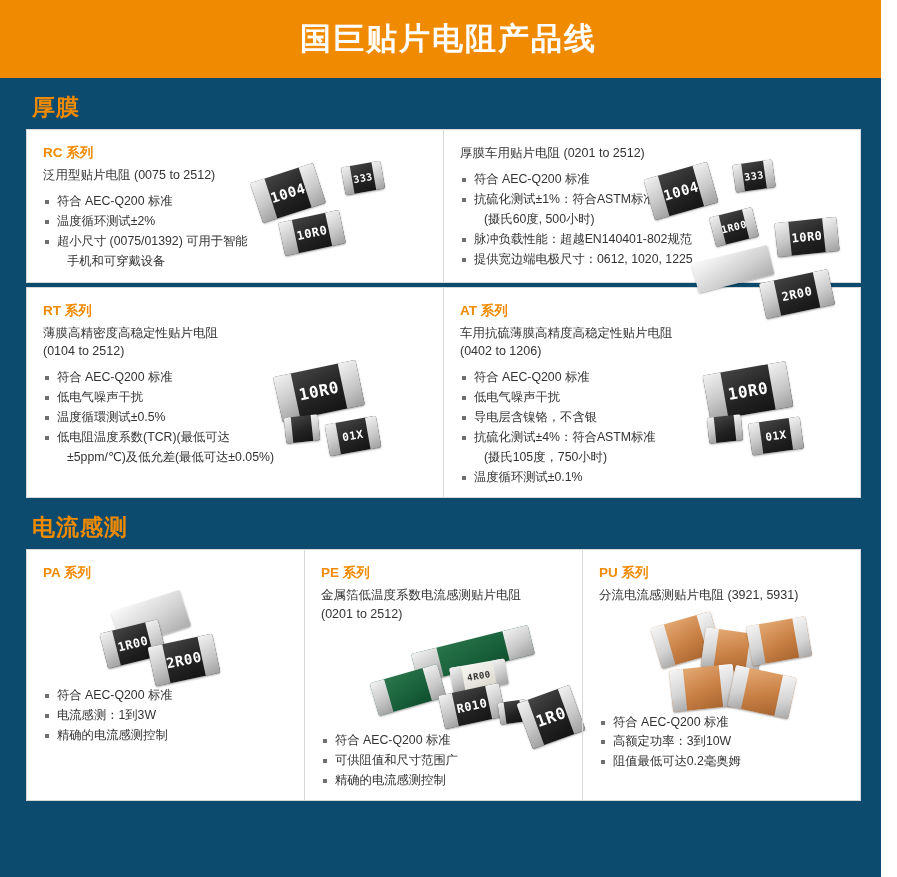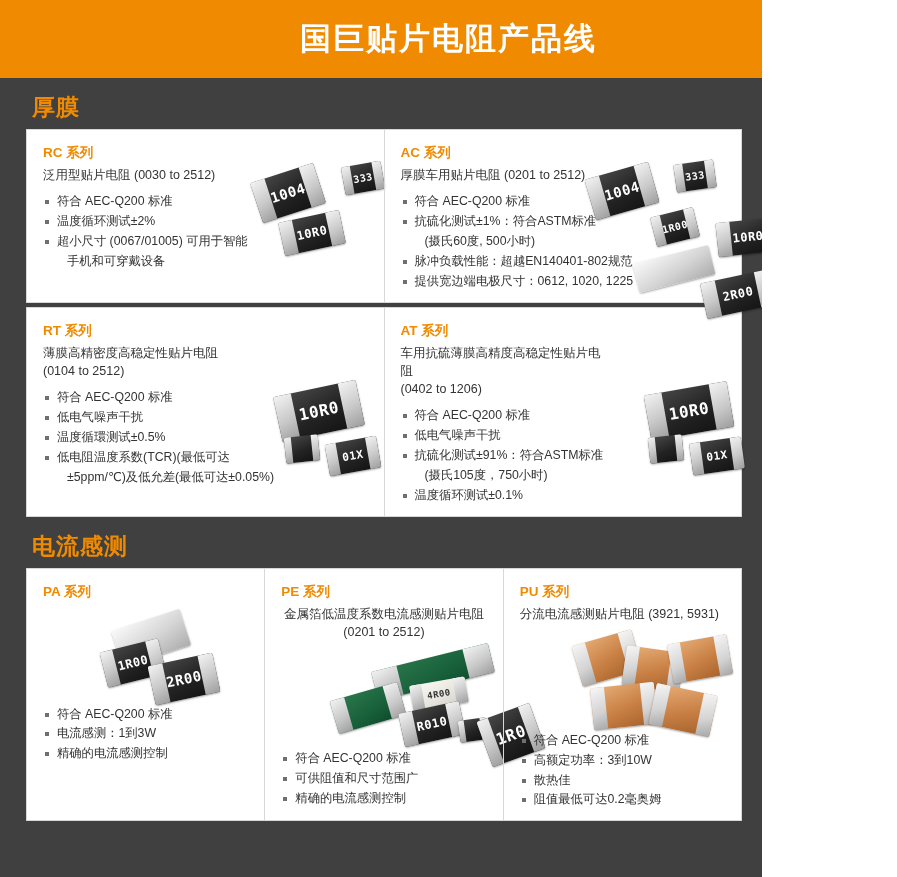--- a/index.html
+++ b/index.html
@@ -4,23 +4,23 @@
 <style>
   * { box-sizing: border-box; }
   html, body {
     margin: 0; padding: 0;
     width: 897px; height: 877px;
     background: #ffffff;
     font-family: "Liberation Sans", "DejaVu Sans", sans-serif;
   }
   #page {
     position: relative;
-    width: 762px; height: 877px;
+    width: 881px; height: 877px;
     overflow: hidden;
-    background: #404040;
+    background: #0c4a6e;
   }
 
   
   .header {
     width: 897px;
     height: 78px;
     background: #f08a00;
     display: flex;
     align-items: center;
     justify-content: center;
@@ -166,25 +166,25 @@
   <div class="header">
     <div class="header-title">国巨贴片电阻产品线</div>
   </div>
 
   <div id="sections-root">
       <div class="section">
         <div class="section-title">厚膜</div>
         <div class="panel">
           <div class="col">
             <div class="series-name">RC 系列</div>
-            <div class="series-desc" style="white-space: pre-line;">泛用型贴片电阻 (0030 to 2512)</div>
+            <div class="series-desc" style="white-space: pre-line;">泛用型贴片电阻 (0075 to 2512)</div>
             <ul class="bullets">
               <li>符合 AEC-Q200 标准</li>
               <li>温度循环测试±2%</li>
-              <li>超小尺寸 (0067/01005) 可用于智能</li>
+              <li>超小尺寸 (0075/01392) 可用于智能</li>
               <li class="cont">手机和可穿戴设备</li>
             </ul>
             <div class="photo" style="left: 0px; top: 28px; width: 100%; height: 170px;">
               <div class="chip " style="left: 228px; top: 14px; width: 66px; height: 42px; transform: rotate(-18deg);">
                 <div class="body"></div>
                 <div class="endL"></div>
                 <div class="endR"></div>
                 <div class="code" style="font-size: 14px;">1004</div>
               </div>
               <div class="chip " style="left: 316px; top: 6px; width: 40px; height: 28px; transform: rotate(-10deg);">
@@ -195,21 +195,20 @@
               </div>
               <div class="chip " style="left: 254px; top: 58px; width: 62px; height: 34px; transform: rotate(-12deg);">
                 <div class="body"></div>
                 <div class="endL"></div>
                 <div class="endR"></div>
                 <div class="code" style="font-size: 12px;">10R0</div>
               </div>
             </div>
           </div>
           <div class="col">
-            <div class="series-name">AC 系列</div>
             <div class="series-desc" style="white-space: pre-line;">厚膜车用贴片电阻 (0201 to 2512)</div>
             <ul class="bullets">
               <li>符合 AEC-Q200 标准</li>
               <li>抗硫化测试±1%：符合ASTM标准</li>
               <li class="cont">(摄氏60度, 500小时)</li>
               <li>脉冲负载性能：超越EN140401-802规范</li>
               <li>提供宽边端电极尺寸：0612, 1020, 1225</li>
             </ul>
             <div class="photo" style="left: 0px; top: 28px; width: 100%; height: 170px;">
               <div class="chip " style="left: 204px; top: 12px; width: 66px; height: 42px; transform: rotate(-16deg);">
@@ -282,21 +281,22 @@
               </div>
             </div>
           </div>
           <div class="col">
             <div class="series-name">AT 系列</div>
             <div class="series-desc" style="white-space: pre-line;">车用抗硫薄膜高精度高稳定性贴片电阻
 (0402 to 1206)</div>
             <ul class="bullets">
               <li>符合 AEC-Q200 标准</li>
               <li>低电气噪声干扰</li>
-              <li>抗硫化测试±91%：符合ASTM标准</li>
+              <li>导电层含镍铬，不含银</li>
+              <li>抗硫化测试±4%：符合ASTM标准</li>
               <li class="cont">(摄氏105度，750小时)</li>
               <li>温度循环测试±0.1%</li>
             </ul>
             <div class="photo" style="left: 0px; top: 28px; width: 100%; height: 170px;">
               <div class="chip " style="left: 262px; top: 52px; width: 84px; height: 46px; transform: rotate(-10deg);">
                 <div class="body"></div>
                 <div class="endL"></div>
                 <div class="endR"></div>
                 <div class="code" style="font-size: 16px;">10R0</div>
               </div>
@@ -338,21 +338,21 @@
               </div>
             </div>
             <ul class="bullets">
               <li>符合 AEC-Q200 标准</li>
               <li>电流感测：1到3W</li>
               <li>精确的电流感测控制</li>
             </ul>
           </div>
           <div class="col">
             <div class="series-name">PE 系列</div>
-            <div class="series-desc wide" style="white-space: pre-line; text-align: center;">金属箔低温度系数电流感测贴片电阻
+            <div class="series-desc wide" style="white-space: pre-line;">金属箔低温度系数电流感测贴片电阻
 (0201 to 2512)</div>
             <div class="photo-area">
               <div class="chip green" style="left: 92px; top: 8px; width: 120px; height: 30px; transform: rotate(-14deg);">
                 <div class="body"></div>
                 <div class="endL"></div>
                 <div class="endR"></div>
               </div>
               <div class="chip white" style="left: 130px; top: 32px; width: 56px; height: 26px; transform: rotate(-10deg);">
                 <div class="body"></div>
                 <div class="endL"></div>
@@ -414,21 +414,20 @@
               </div>
               <div class="chip copper" style="left: 132px; top: 58px; width: 62px; height: 42px; transform: rotate(12deg);">
                 <div class="body"></div>
                 <div class="endL"></div>
                 <div class="endR"></div>
               </div>
             </div>
             <ul class="bullets">
               <li>符合 AEC-Q200 标准</li>
               <li>高额定功率：3到10W</li>
-              <li>散热佳</li>
               <li>阻值最低可达0.2毫奥姆</li>
             </ul>
           </div>
         </div>
       </div>
     </div>
 
 </div>
 
 </body></html>

